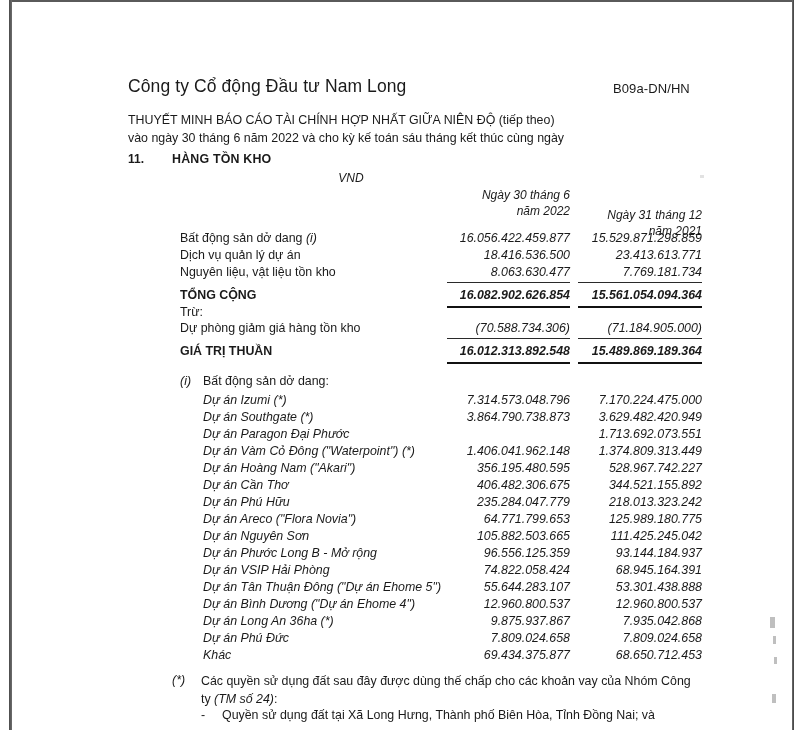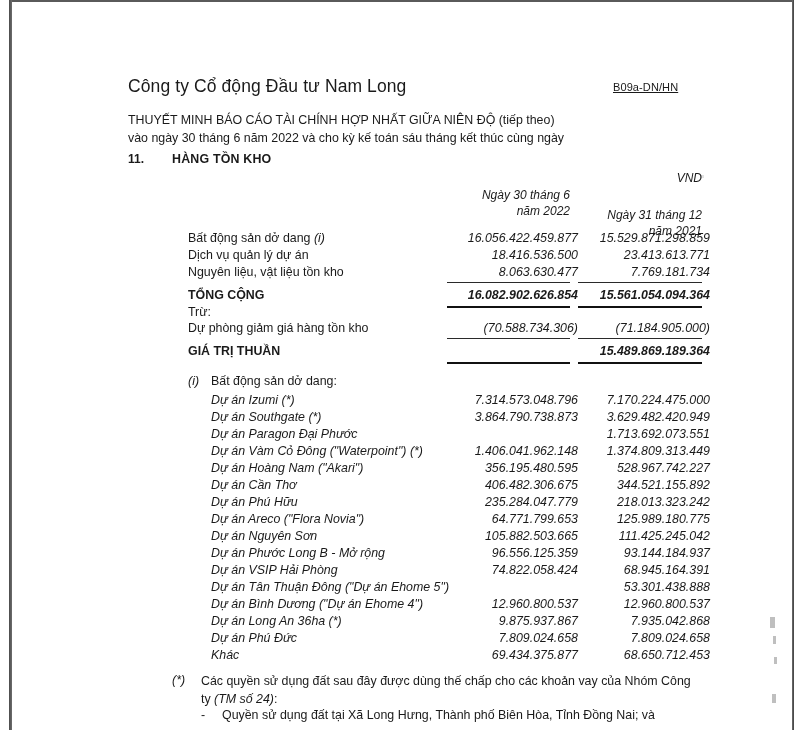--- a/index.html
+++ b/index.html
@@ -51,23 +51,22 @@
   .company {
     position: absolute;
     left: 128px; top: 76px;
     font-size: 17.5px;
     letter-spacing: .1px;
     white-space: nowrap;
   }
   .formcode {
     position: absolute;
     left: 613px; top: 81px;
-    font-size: 11px;
+    font-size: 13px;
     letter-spacing: .1px;
-    text-decoration: underline;
   }
   .subtitle {
     position: absolute;
     left: 128px; top: 112px;
     font-size: 12.4px;
     line-height: 17.5px;
     white-space: nowrap;
   }
 
   .note-no {
@@ -82,42 +81,41 @@
     font-size: 12.4px;
     font-weight: bold;
     letter-spacing: .2px;
   }
 
   
   .vnd {
     position: absolute;
     left: 0; top: 171px;
     width: 702px;
-    text-align: right;
+    text-align: center;
     font-size: 12px;
     font-style: italic;
   }
   .colhead {
     position: absolute;
     top: 188px;
     font-size: 12px;
     font-style: italic;
     text-align: right;
     line-height: 15.5px;
   }
   .colhead.c1 { left: 380px; width: 190px; }
   .colhead.c2 { left: 512px; width: 190px; margin-top: 20px; }
 
   
   .row {
     position: absolute;
     left: 0;
     width: 776px;
     height: 17px;
-    margin-left: 8px;
   }
   .lbl {
     position: absolute;
     left: 180px;
     font-size: 12.4px;
     white-space: nowrap;
   }
   .lbl.ind { left: 203px; }
   .num {
     position: absolute;
@@ -220,20 +218,21 @@
     <div class="row" style="top:321px;">
       <span class="lbl">Dự phòng giảm giá hàng tồn kho</span>
       <span class="num c1">(70.588.734.306)</span>
       <span class="num c2">(71.184.905.000)</span>
     </div>
     <div class="rule c1" style="top:338px;"></div>
     <div class="rule c2" style="top:338px;"></div>
 
     <div class="row" style="top:344px;">
       <span class="lbl bold">GIÁ TRỊ THUẦN</span>
+      <span class="num c1 bold">16.012.313.892.548</span>
       <span class="num c2 bold">15.489.869.189.364</span>
     </div>
     <div class="rule c1 thick" style="top:362px;"></div>
     <div class="rule c2 thick" style="top:362px;"></div>
 
     <div class="row" style="top:374px;">
       <span class="marker">(i)</span>
       <span class="lbl" style="left:203px;">Bất động sản dở dang:</span>
     </div>
 
@@ -286,20 +285,21 @@
       <span class="num c1 ital">96.556.125.359</span>
       <span class="num c2 ital">93.144.184.937</span>
     </div>
     <div class="row" style="top:563px;">
       <span class="lbl ind ital">Dự án VSIP Hải Phòng</span>
       <span class="num c1 ital">74.822.058.424</span>
       <span class="num c2 ital">68.945.164.391</span>
     </div>
     <div class="row" style="top:580px;">
       <span class="lbl ind ital">Dự án Tân Thuận Đông ("Dự án Ehome 5")</span>
+      <span class="num c1 ital">55.644.283.107</span>
       <span class="num c2 ital">53.301.438.888</span>
     </div>
     <div class="row" style="top:597px;">
       <span class="lbl ind ital">Dự án Bình Dương ("Dự án Ehome 4")</span>
       <span class="num c1 ital">12.960.800.537</span>
       <span class="num c2 ital">12.960.800.537</span>
     </div>
     <div class="row" style="top:614px;">
       <span class="lbl ind ital">Dự án Long An 36ha (*)</span>
       <span class="num c1 ital">9.875.937.867</span>

